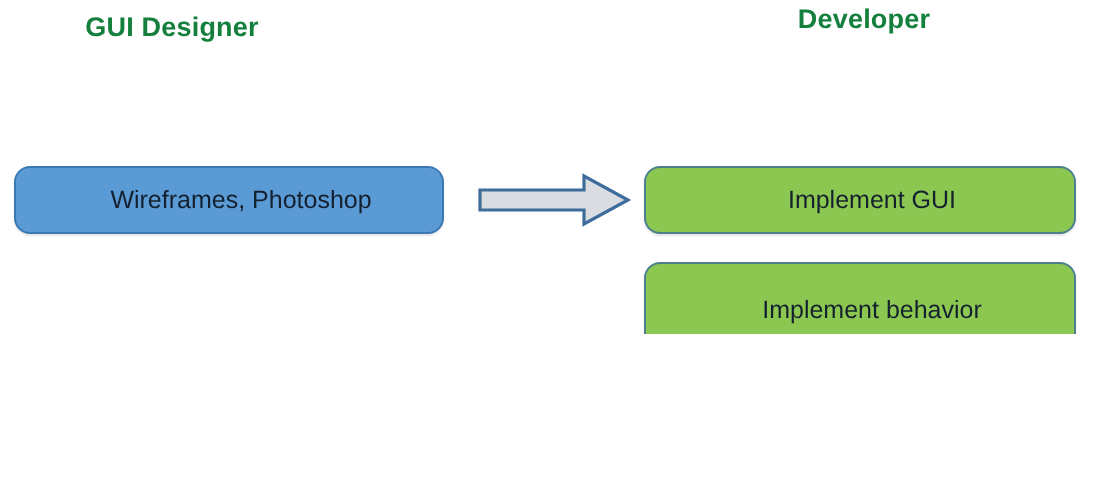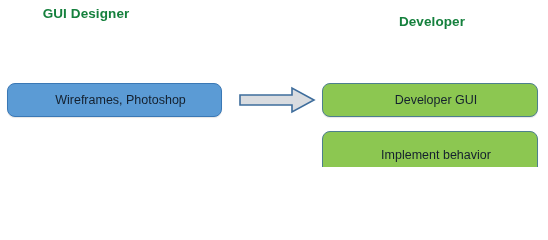--- a/index.html
+++ b/index.html
@@ -32,21 +32,21 @@
     text-align: center;
     line-height: 16px;
   }
   #title-designer {
     left: 0px;
     top: 6px;
     width: 172px;
   }
   #title-developer {
     left: 346px;
-    top: 14px;
+    top: 2px;
     width: 172px;
   }
 
   
   .node-box {
     position: absolute;
     box-sizing: border-box;
     display: flex;
     align-items: center;
     justify-content: center;
@@ -117,20 +117,20 @@
     <span class="node-label">Wireframes, Photoshop</span>
   </div>
 
   <div id="connector-arrow">
     <svg viewBox="0 0 78 32" xmlns="http://www.w3.org/2000/svg" aria-hidden="true">
       <polygon points="2,11 54,11 54,4 76,16 54,28 54,21 2,21" fill="#D9DCE0" stroke="#3E6D9C" stroke-width="1.6" stroke-linejoin="miter"></polygon>
     </svg>
   </div>
 
   <div class="node-box" id="node-implement-gui">
-    <span class="node-label">Developer GUI</span>
+    <span class="node-label">Implement GUI</span>
   </div>
 
   <div class="node-box" id="node-implement-behavior">
     <span class="node-label">Implement behavior</span>
   </div>
 
 </div>
 
 </body></html>

